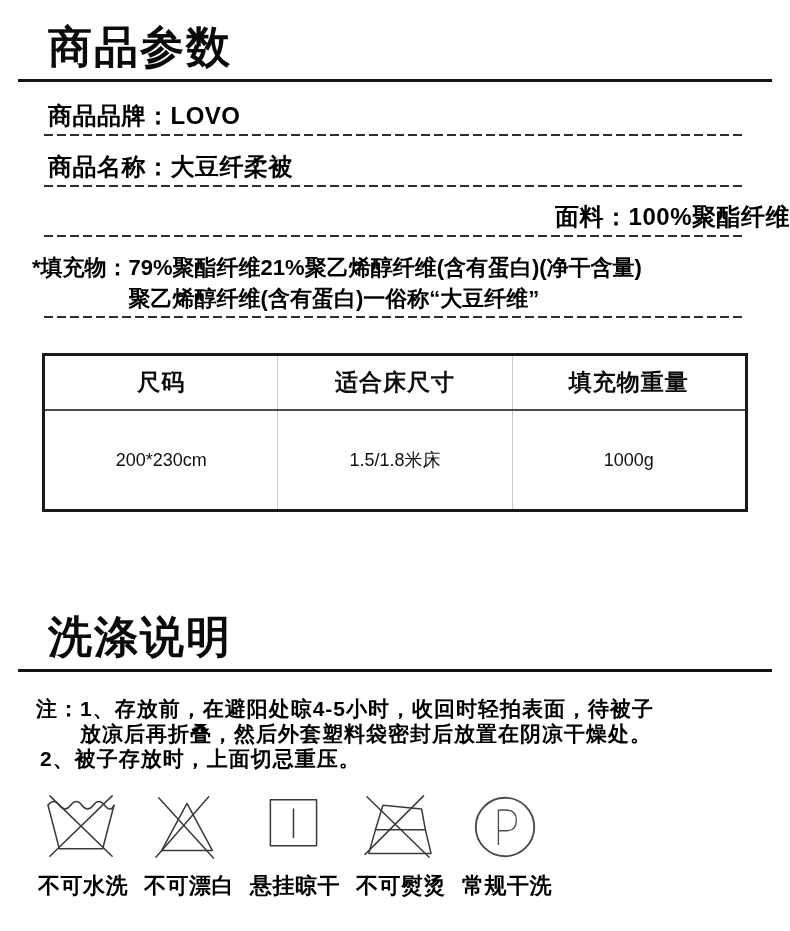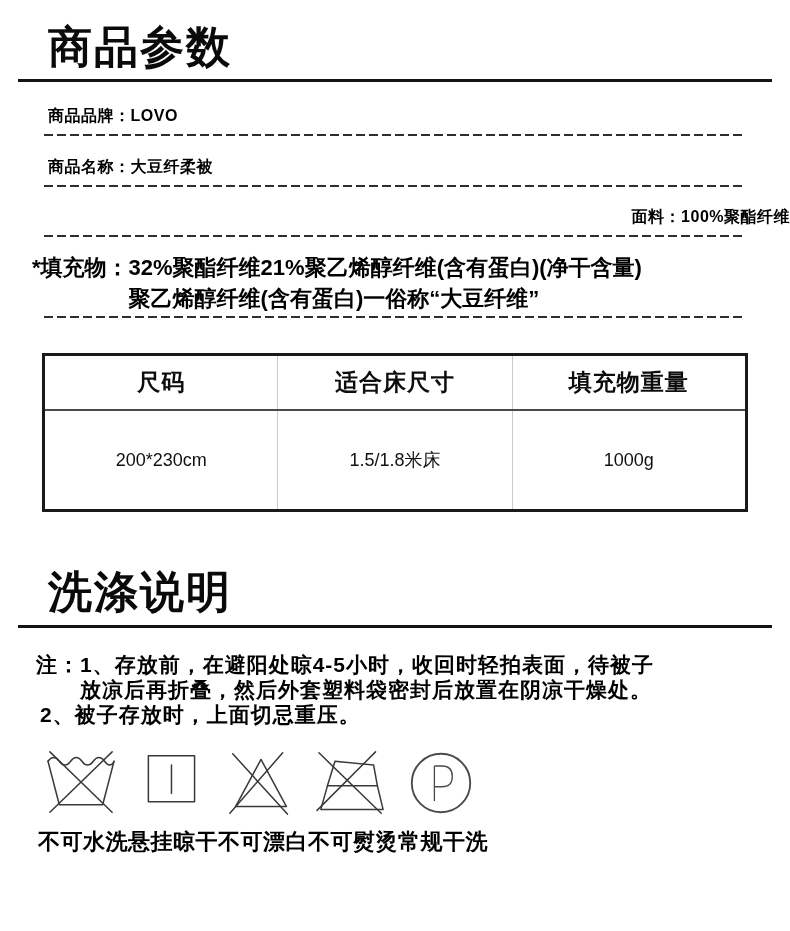--- a/index.html
+++ b/index.html
@@ -9,28 +9,28 @@
     color:#000;
   }
   .page{position:relative;width:790px;height:931px;background:#fff;}
 
   
   .big-title{
     margin:22px 0 0 0;padding-left:48px;
     font-size:44px;line-height:50px;font-weight:900;
     letter-spacing:2px;color:#0a0a0a;
   }
-  .washing-title{margin-top:56px;font-family:Liberation Serif, serif;}
+  .washing-title{margin-top:100px;}
   .title-rule{
     height:3px;background:#141414;width:754px;margin:7px 0 0 18px;
   }
 
   
   .param-row{
-    padding-left:48px;font-size:16px;line-height:28px;font-weight:bold;
+    padding-left:48px;font-size:24px;line-height:28px;font-weight:bold;
     letter-spacing:0.5px;color:#000;
   }
   .r1{margin-top:20px;}
   .r2{margin-top:17px;}
   .r3{margin-top:16px;text-align:right;}
   .dash{
     height:2px;margin:4px 0 0 44px;width:698px;
     background:repeating-linear-gradient(to right,#2e2e2e 0 9px,transparent 9px 13px);
   }
   .fill-row{
@@ -63,21 +63,21 @@
   .notes{
     margin-top:24px;font-size:21px;line-height:25px;font-weight:bold;
     letter-spacing:1px;color:#000;
   }
   .note-l1{padding-left:36px;}
   .note-l2{padding-left:80px;}
   .note-l3{padding-left:40px;}
 
   
   .care-icons{
-    margin:23px 0 0 0;padding-left:38px;display:flex;gap:4px;
+    margin:23px 0 0 0;padding-left:38px;display:flex;gap:20px;
   }
   .care-group{width:86px;text-align:center;}
   .care-group svg{display:block;margin:0 auto;width:78px;height:66px;}
   .care-label{
     margin-top:13px;font-size:22px;line-height:26px;font-weight:bold;
     letter-spacing:0.5px;white-space:nowrap;
   }
   .stroke{fill:none;stroke:#3a3a3a;stroke-width:1.6;stroke-linecap:round;stroke-linejoin:round;}
   .stroke2{fill:none;stroke:#4a4a4a;stroke-width:2;}
   .strokethin{fill:none;stroke:#4a4a4a;stroke-width:1.4;}
@@ -102,21 +102,21 @@
     <div class="dash"></div>
 
     <div class="param-row r3">
       <span>面料：</span><span>100%聚酯纤维</span>
     </div>
     <div class="dash"></div>
 
     <div class="fill-row">
       <span class="fill-label">*填充物：</span>
       <div class="fill-value">
-        <div>32%聚酯纤维21%聚乙烯醇纤维(含有蛋白)(净干含量)</div>
+        <div>79%聚酯纤维21%聚乙烯醇纤维(含有蛋白)(净干含量)</div>
         <div>聚乙烯醇纤维(含有蛋白)一俗称“大豆纤维”</div>
       </div>
     </div>
     <div class="dash fill-dash"></div>
 
     <table class="spec-table">
       <thead>
         <tr>
           <th>尺码</th>
           <th>适合床尺寸</th>
@@ -149,32 +149,32 @@
         <svg viewBox="0 0 80 70">
           <path class="stroke" d="M5,12 Q11,4 17,12 T29,12 T41,12 T53,12 T65,12 T75,12"></path>
           <path class="stroke" d="M5,12 L17,58 L63,58 L75,12"></path>
           <path class="stroke" d="M7,2 L73,66 M73,2 L7,66"></path>
         </svg>
         <div class="care-label">不可水洗</div>
       </div>
 
       <div class="care-group">
         <svg viewBox="0 0 80 70">
+          <path class="stroke" d="M40,10 L13,60 L67,60 Z"></path>
+          <path class="stroke" d="M10,4 L68,68 M63,3 L7,67"></path>
+        </svg>
+        <div class="care-label">不可漂白</div>
+      </div>
+
+      <div class="care-group">
+        <svg viewBox="0 0 80 70">
           <rect class="stroke" x="16" y="6" width="49" height="49"></rect>
           <line class="stroke" x1="40.5" y1="16" x2="40.5" y2="46"></line>
         </svg>
         <div class="care-label">悬挂晾干</div>
-      </div>
-
-      <div class="care-group">
-        <svg viewBox="0 0 80 70">
-          <path class="stroke" d="M40,10 L13,60 L67,60 Z"></path>
-          <path class="stroke" d="M10,4 L68,68 M63,3 L7,67"></path>
-        </svg>
-        <div class="care-label">不可漂白</div>
       </div>
 
       <div class="care-group">
         <svg viewBox="0 0 80 70">
           <path class="stroke" d="M15,38 L23,12 L64,16 L68,38 L74,63 L8,63 Z"></path>
           <path class="stroke" d="M15,38 L68,38"></path>
           <path class="stroke" d="M6,3 L72,67 M66,2 L4,64"></path>
         </svg>
         <div class="care-label">不可熨烫</div>
       </div>

